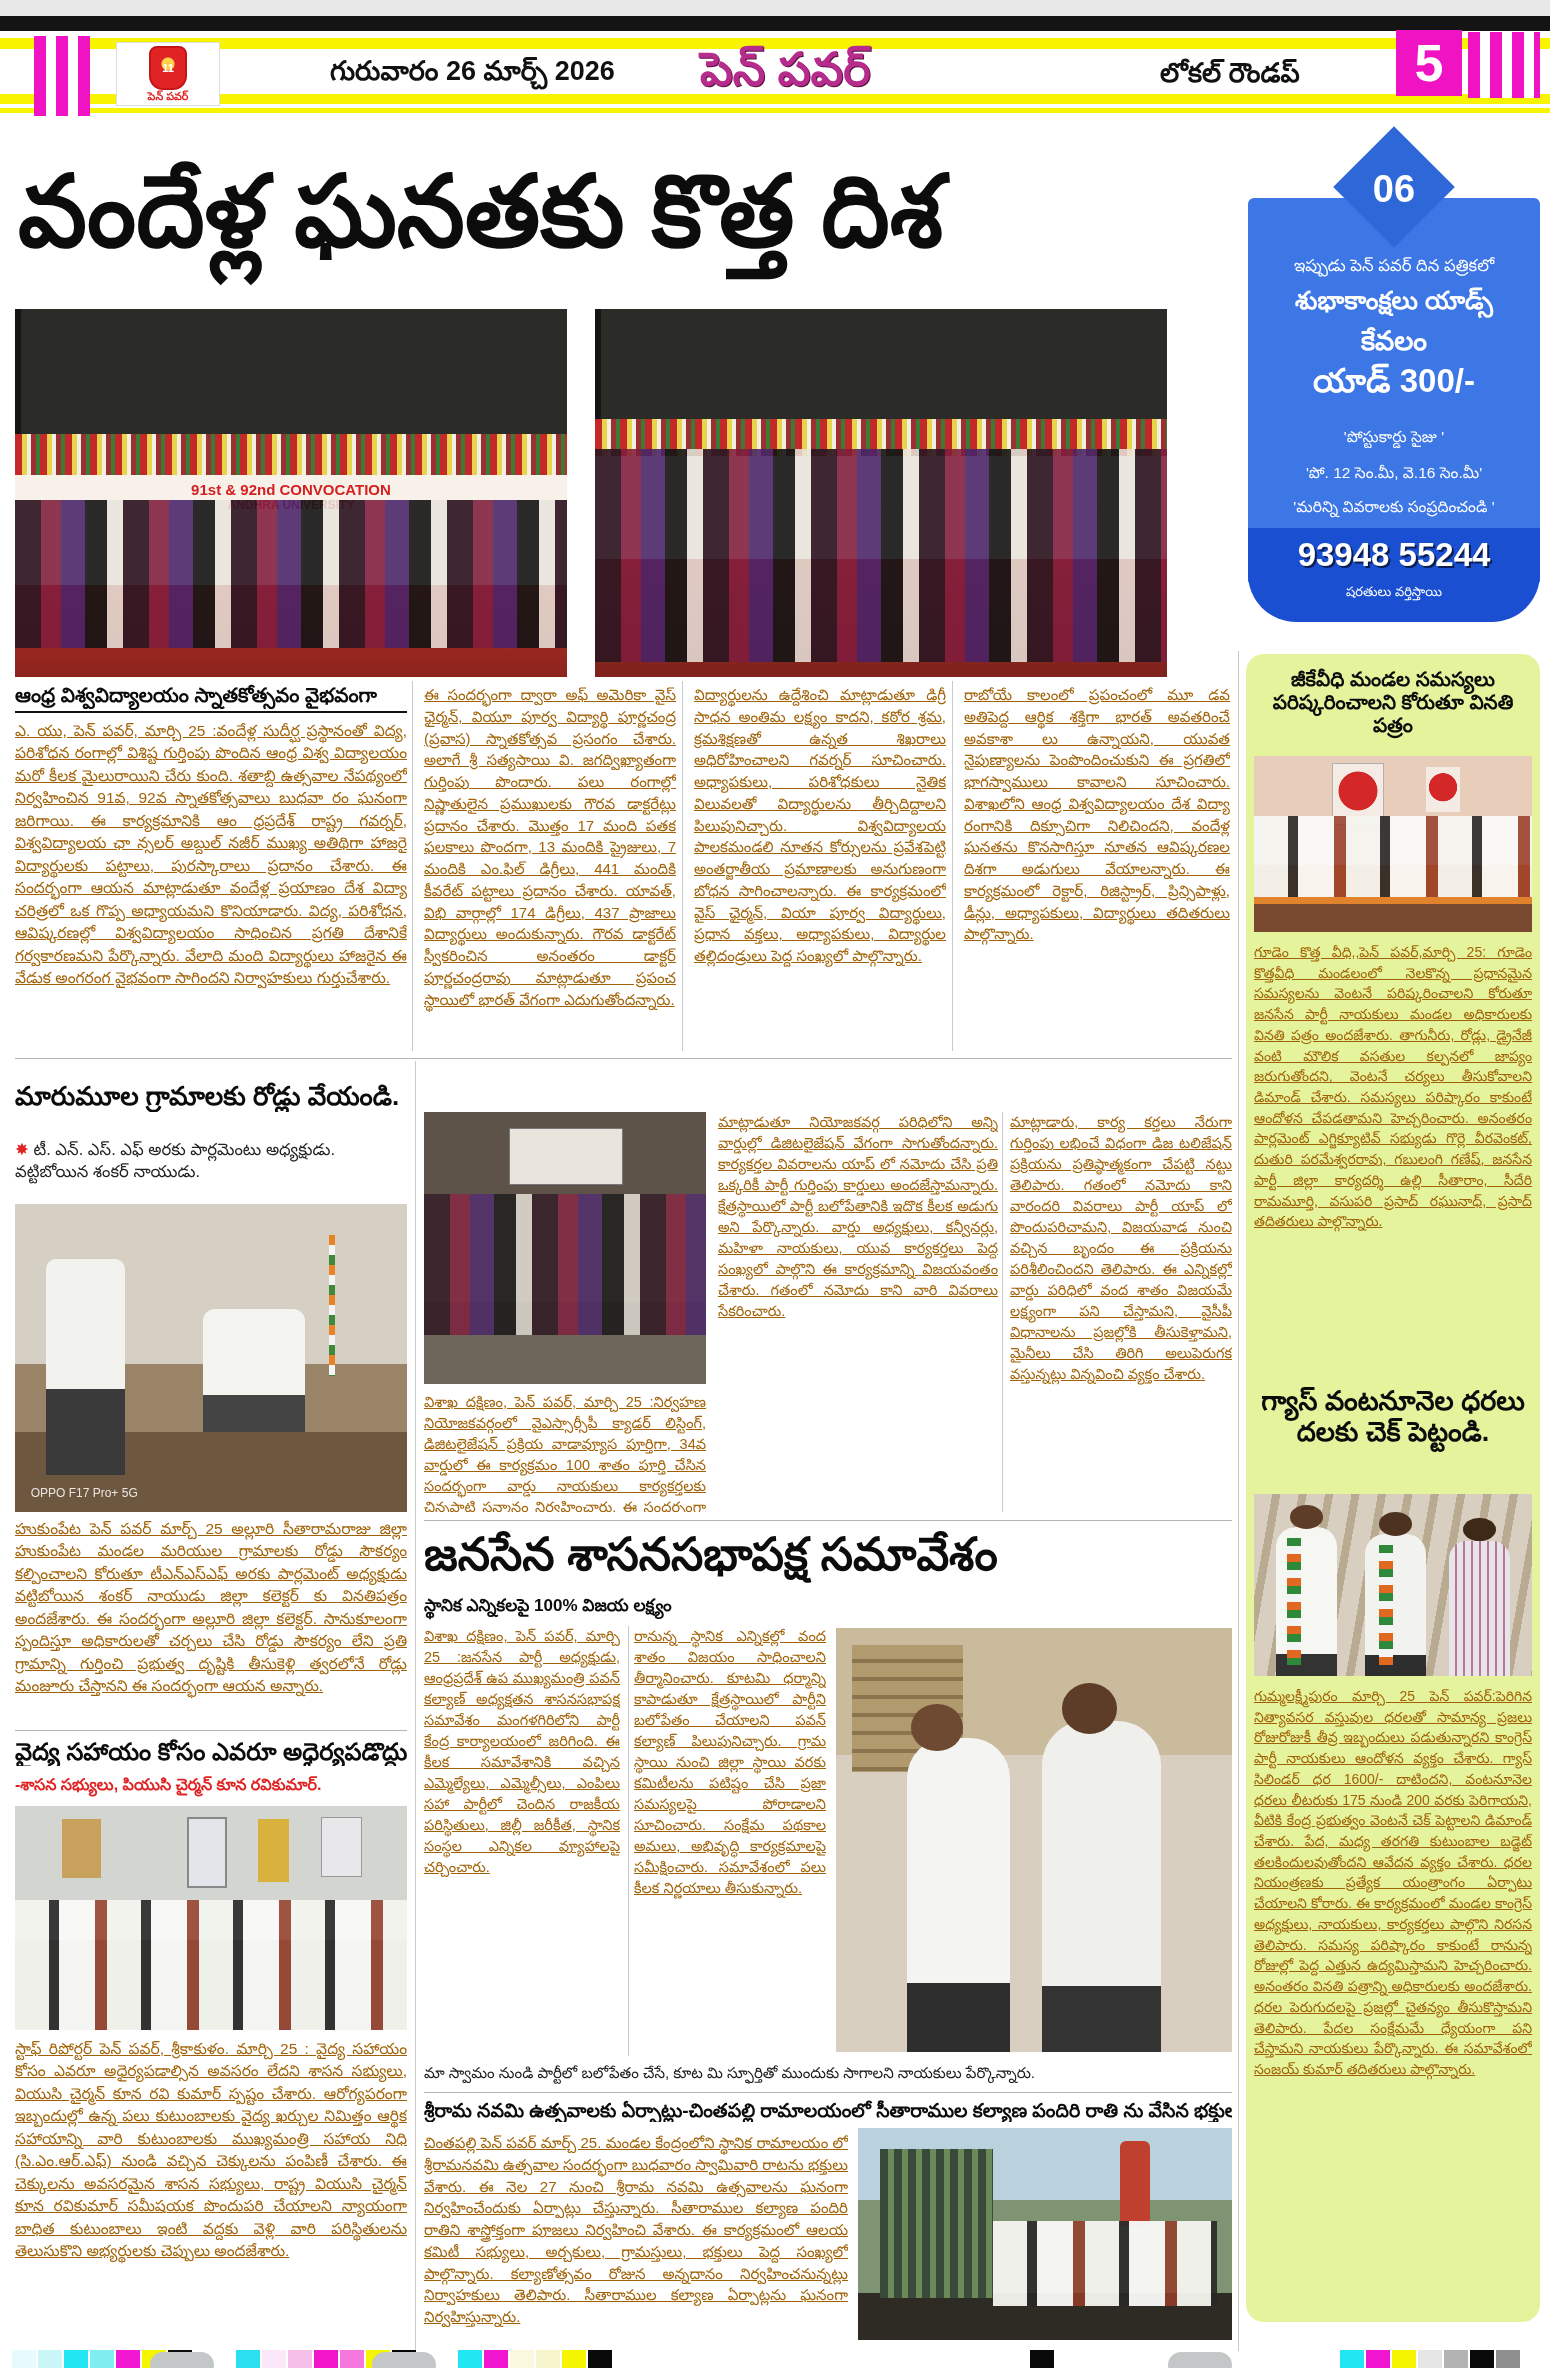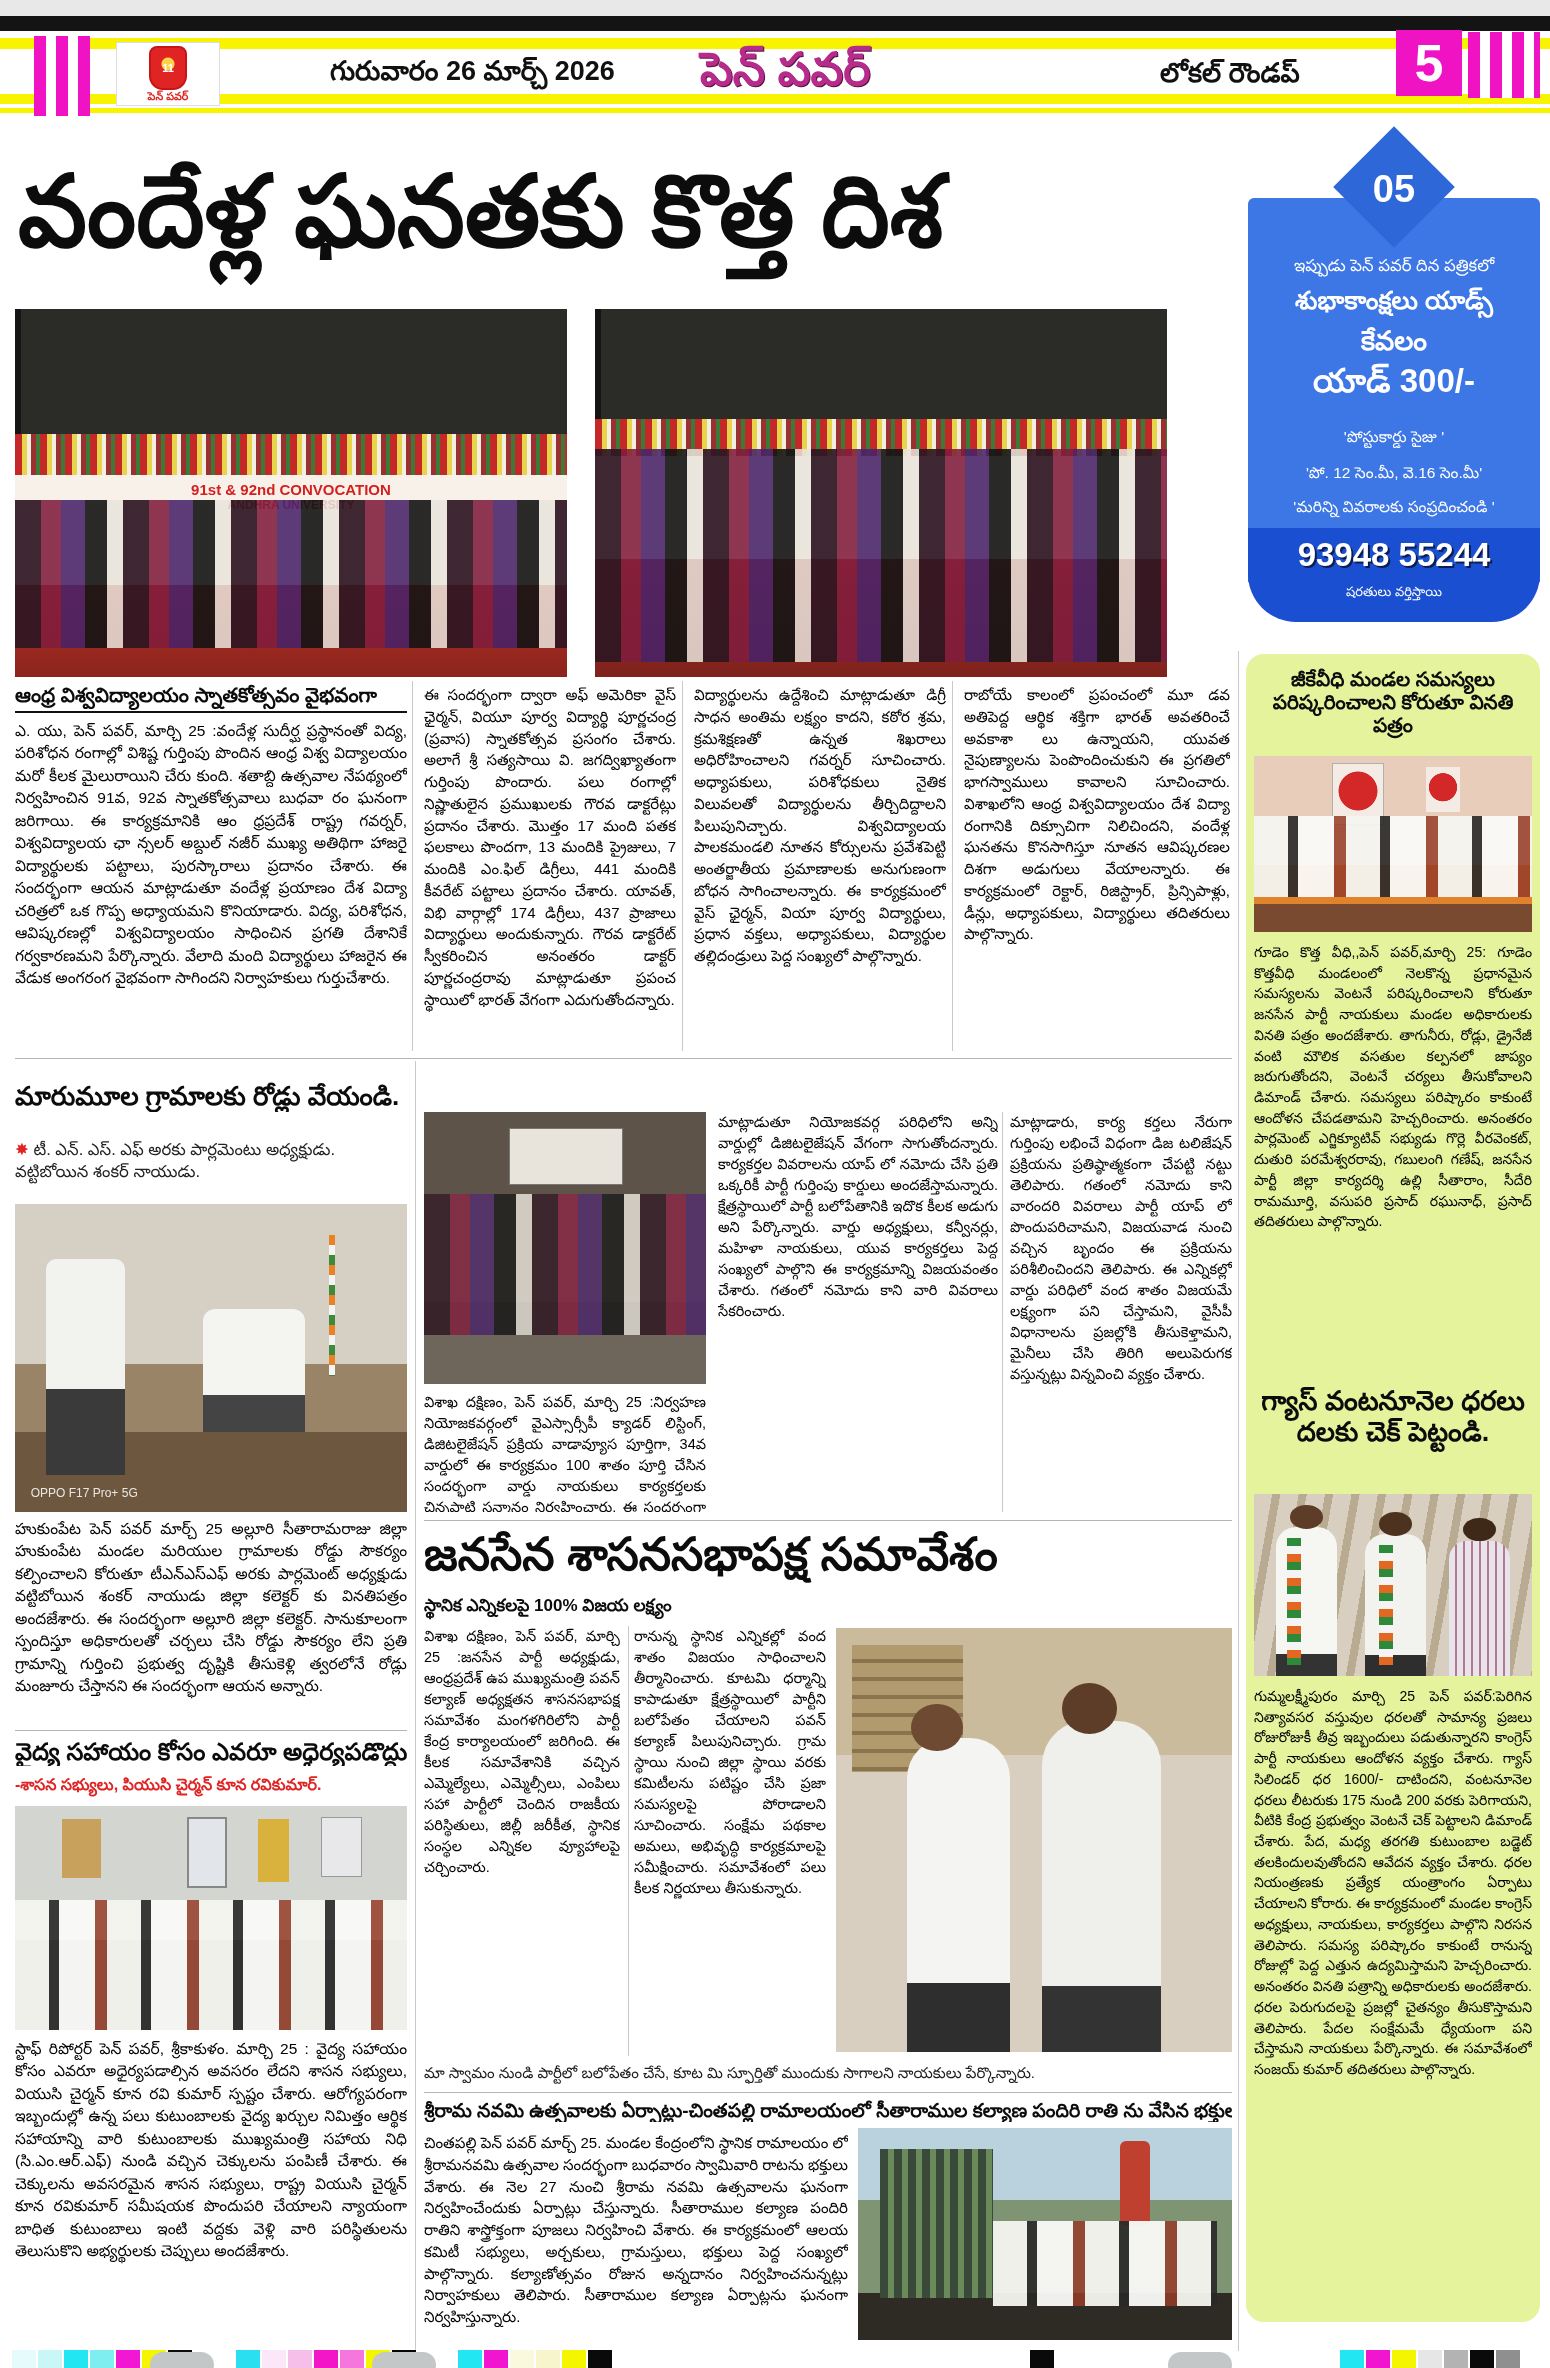--- a/index.html
+++ b/index.html
@@ -2,21 +2,21 @@
 <html><head>
 <meta charset="utf-8">
 <style>
   html,body{margin:0;padding:0;background:#e8e8e8;}
   #page{position:relative;width:1550px;height:2368px;background:#ffffff;margin:16px auto;
         font-family:"Liberation Sans", sans-serif;overflow:hidden;}
   .abs{position:absolute;}
   .ph{position:absolute;overflow:hidden;background:#9a9a92;}
   .vrule{position:absolute;width:1px;background:#c9c9c9;}
   .hrule{position:absolute;height:1px;background:#b5b5b5;}
-  .body-text{font-size:15px;line-height:1.45;text-align:justify;color:#000000;overflow:hidden;}
+  .body-text{font-size:15px;line-height:1.45;text-align:justify;color:#a16207;overflow:hidden;text-decoration:underline;}
   .head{font-weight:bold;color:#0c0c0c;line-height:1.15;}
   .center{text-align:center;}
   .nowrap{white-space:nowrap;}
   
   .bar{position:absolute;left:0;width:1550px;}
   .stripes{position:absolute;background:repeating-linear-gradient(90deg,#ef13c4 0 12px,#ffffff 12px 22px);}
   .pg5{position:absolute;background:#ef13c4;color:#fff;font-weight:bold;text-align:center;}
   .masthead{font-weight:bold;color:#b72b8d;text-shadow:1px 1px 0 #58123f;}
   .logo{position:absolute;background:#fff;border:1px solid #ddd;text-align:center;}
   .logo .shield{width:34px;height:40px;margin:3px auto 0;background:radial-gradient(circle at 50% 40%,#ffd24a 0 6px,#e02424 7px 100%);border-radius:8px 8px 14px 14px;border:2px solid #c41616;color:#fff;font-size:11px;font-weight:bold;line-height:40px;}
@@ -159,21 +159,21 @@
   <div class="ph" style="left:858px;top:2112px;width:374px;height:212px;background:linear-gradient(180deg,#b9d2de 0 34%,#7e9472 34% 78%,#2e2a24 78% 100%);">
     <div class="abs" style="left:6%;top:10%;width:30%;height:70%;background:repeating-linear-gradient(90deg,#3a4a3a 0 8px,#6a8a5a 8px 14px);"></div>
     <div class="abs" style="left:70%;top:6%;width:8%;height:40%;background:#c04030;border-radius:6px;"></div>
     <div class="people-light" style="left:36%;top:44%;width:60%;height:40%;"></div>
   </div>
 
   <div class="abs" style="left:1248px;top:128px;width:292px;height:478px;">
     <div class="ad-main" style="left:0;top:54px;width:292px;height:384px;"></div>
     <div class="ad-dark" style="left:0;top:384px;width:292px;height:94px;"></div>
     <div class="ad-diamond" style="left:103px;top:0px;width:86px;height:86px;"></div>
-    <div class="ad-text" style="top:24px;font-size:38px;font-weight:bold;">05</div>
+    <div class="ad-text" style="top:24px;font-size:38px;font-weight:bold;">06</div>
     <div class="ad-text" style="top:112px;font-size:16.5px;">ఇప్పుడు పెన్ పవర్ దిన పత్రికలో</div>
     <div class="ad-text" style="top:142px;font-size:25px;font-weight:bold;">శుభాకాంక్షలు యాడ్స్</div>
     <div class="ad-text" style="top:182px;font-size:27px;font-weight:bold;">కేవలం</div>
     <div class="ad-text" style="top:218px;font-size:33px;font-weight:bold;">యాడ్ 300/-</div>
     <div class="ad-text" style="top:284px;font-size:15.5px;text-align:center;">'పోస్టుకార్డు సైజు '</div>
     <div class="ad-text" style="top:320px;font-size:15.5px;">'పో. 12 సెం.మీ, వె.16 సెం.మీ'</div>
     <div class="ad-text" style="top:354px;font-size:15.5px;">'మరిన్ని వివరాలకు సంప్రదించండి '</div>
     <div class="ad-text" style="top:392px;font-size:33px;font-weight:bold;text-shadow:2px 2px 0 #0a1e50;">93948 55244</div>
     <div class="ad-text" style="top:440px;font-size:13px;">షరతులు వర్తిస్తాయి</div>
   </div>

